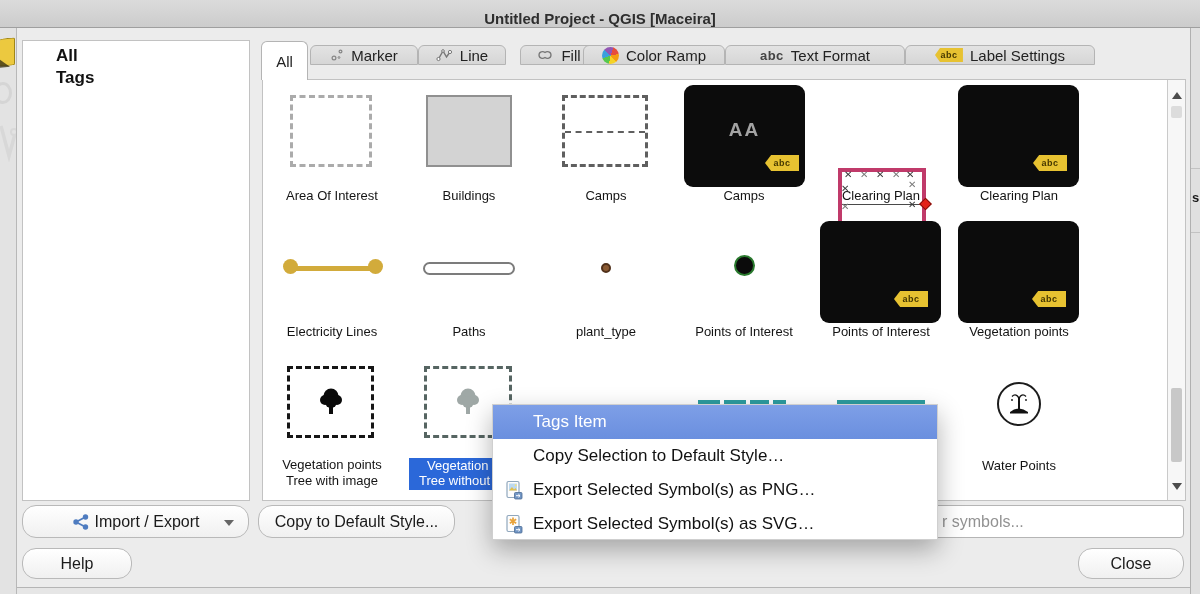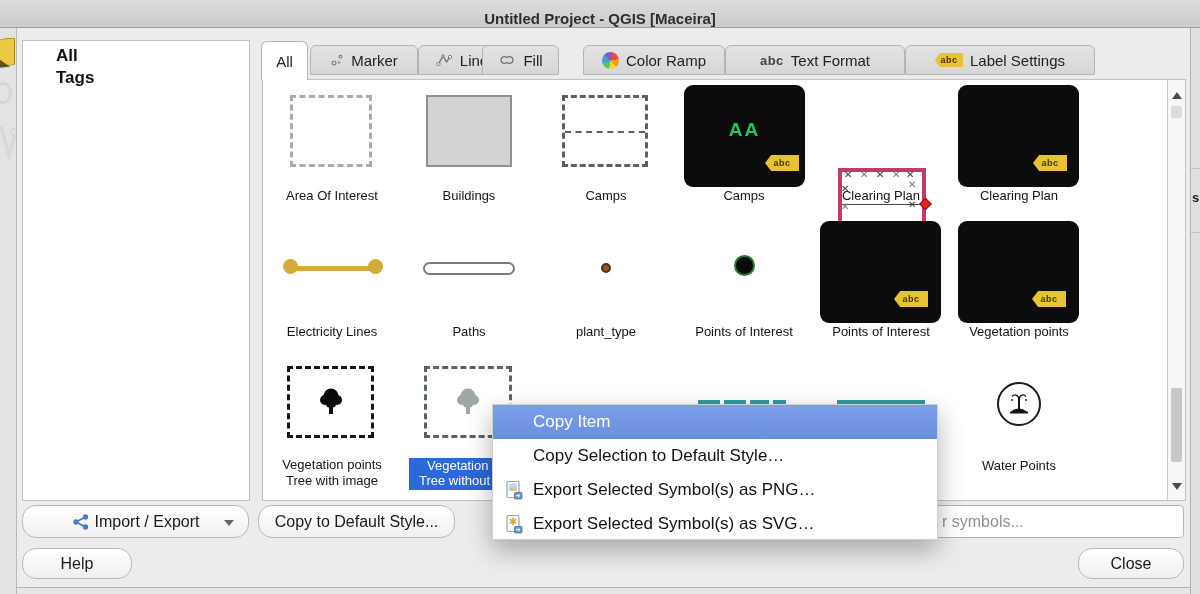--- a/index.html
+++ b/index.html
@@ -31,21 +31,21 @@
 
   
   .dialog { position:absolute; left:17px; top:28px; width:1173px; height:560px;
     background:#ececec; border-bottom:1px solid #b5b5b5; }
 
   .panel { position:absolute; background:#fff; border:1px solid #c2c2c2; }
   .tags-panel { left:22px; top:40px; width:228px; height:461px; padding:4px 0 0 33px; }
   .tag-item { font-size:17px; font-weight:700; color:#111; line-height:22px; }
 
   
-  .tab { position:absolute; top:45px; height:30px; background:linear-gradient(#e3e3e3,#d6d6d6);
+  .tab { position:absolute; top:45px; height:20px; background:linear-gradient(#e3e3e3,#d6d6d6);
     border:1px solid #b4b4b4; border-radius:6px 6px 0 0; display:flex; align-items:center;
     justify-content:center; gap:7px; font-size:15px; color:#222; z-index:5; }
   .tab.active { top:41px; height:39px; background:#fff; border-bottom:none; z-index:10; }
   .wheel { width:17px; height:17px; border-radius:50%;
     background:conic-gradient(from 20deg,#e74c3c 0 60deg,#f39c12 60deg 120deg,#f5d327 120deg 170deg,#57c84d 170deg 230deg,#3aa0dd 230deg 290deg,#9256b4 290deg 360deg); }
   .abc-ic { font-weight:700; font-size:13px; color:#444; letter-spacing:.5px; }
 
   
   .abc-badge { position:absolute; width:34px; height:16px; background:#e7c231; color:#453800;
     font-size:9px; font-weight:700; display:flex; align-items:center; justify-content:center;
@@ -66,21 +66,21 @@
 
   
   .sym { position:absolute; z-index:2; }
   .sym-label { position:absolute; z-index:2; width:140px; text-align:center; font-size:13px; color:#141414; line-height:16px; }
   .tile-black { background:#0c0c0c; border-radius:9px; width:121px; height:102px; }
   .dash-gray   { width:82px; height:72px; border:3px dashed #ababab; }
   .fill-gray   { width:86px; height:72px; background:#d3d3d3; border:2px solid #909090; }
   .dash-dark   { width:86px; height:72px; border:3px dashed #5f5f5f; position:relative; }
   .dash-dark .mid { position:absolute; left:0; right:0; top:50%; border-top:2px dashed #5f5f5f; }
   .aa-text { position:absolute; left:0; right:0; top:34px; text-align:center;
-    color:#22c55e; font-weight:700; font-size:19px; letter-spacing:2px; }
+    color:#a3a3a3; font-weight:700; font-size:19px; letter-spacing:2px; }
   .clearing { width:88px; height:72px; border:4px solid #c03a6a; background:#fff; position:relative; }
   .clearing .mid { position:absolute; left:0; right:0; top:50%; border-top:1.5px solid #4a4a4a; }
   .xm { position:absolute; font-size:10px; color:#3a3a3a; line-height:10px; }
   .xm.lt { color:#7a7a7a; }
   .red-dot { position:absolute; right:-8px; top:50%; width:9px; height:9px; background:#e32219;
     border:1px solid #7e100c; transform:translateY(-50%) rotate(45deg); }
   .elec-line { position:absolute; left:7px; top:8px; right:7px; height:5px; background:#d2ab3b; border-radius:2px; }
   .elec-dot { position:absolute; top:1px; width:15px; height:15px; border-radius:50%; background:#d2ab3b; }
   .paths-capsule { width:92px; height:13px; border:2px solid #7c7c7c; border-radius:7px; background:#fff; }
   .plant-dot { width:10px; height:10px; border-radius:50%; background:#8a5a33; border:2px solid #50301a; }
@@ -158,21 +158,21 @@
   </div>
   <div class="tab" style="left:418px;width:88px">
     <svg width="17" height="14">
       <path d="M2.5 11 L7 3 L10.5 9 L14 4" stroke="#777" stroke-width="1.4" fill="none"></path>
       <circle cx="2.5" cy="11" r="1.6" fill="#fff" stroke="#777" stroke-width="1"></circle>
       <circle cx="7" cy="3" r="1.3" fill="#fff" stroke="#777" stroke-width="1"></circle>
       <circle cx="14" cy="4" r="1.6" fill="#fff" stroke="#777" stroke-width="1"></circle>
     </svg>
     <span>Line</span>
   </div>
-  <div class="tab" style="left:482px;width:77px">
+  <div class="tab" style="left:520px;width:77px">
     <svg width="18" height="14">
       <path d="M3 7 C3 3.5 7 3 9 4.5 C11 3 15 3.5 15 7 C15 10.5 11 11 9 9.5 C7 11 3 10.5 3 7 Z" stroke="#777" stroke-width="1.3" fill="none"></path>
     </svg>
     <span>Fill</span>
   </div>
   <div class="tab" style="left:583px;width:142px">
     <span class="wheel"></span>
     <span>Color Ramp</span>
   </div>
   <div class="tab" style="left:725px;width:180px">
@@ -294,21 +294,21 @@
 
   <div class="vscroll">
     <div class="arr up"></div>
     <div class="thumb-small"></div>
     <div class="thumb"></div>
     <div class="arr down"></div>
   </div>
 
   <div class="ctx-menu">
     <div class="menu-item hl" style="top:0">
-      <span class="mi-text">Copy Item</span>
+      <span class="mi-text">Tags Item</span>
     </div>
     <div class="menu-item" style="top:34px">
       <span class="mi-text">Copy Selection to Default Style…</span>
     </div>
     <div class="menu-item" style="top:68px">
       <svg class="mi-icon" width="20" height="20" viewBox="0 0 20 20">
         <rect x="4" y="1.5" width="12" height="16" rx="1.5" fill="#fdfdfd" stroke="#90a7bd" stroke-width="1.2"></rect>
         <rect x="6" y="3.5" width="8" height="7" fill="#bcd9f0"></rect>
         <path d="M6 10.5 L9 7 L11 9.5 L12.5 8 L14 10.5 Z" fill="#e3bf4b"></path>
         <circle cx="12.6" cy="5.2" r="1" fill="#f7e27a"></circle>

